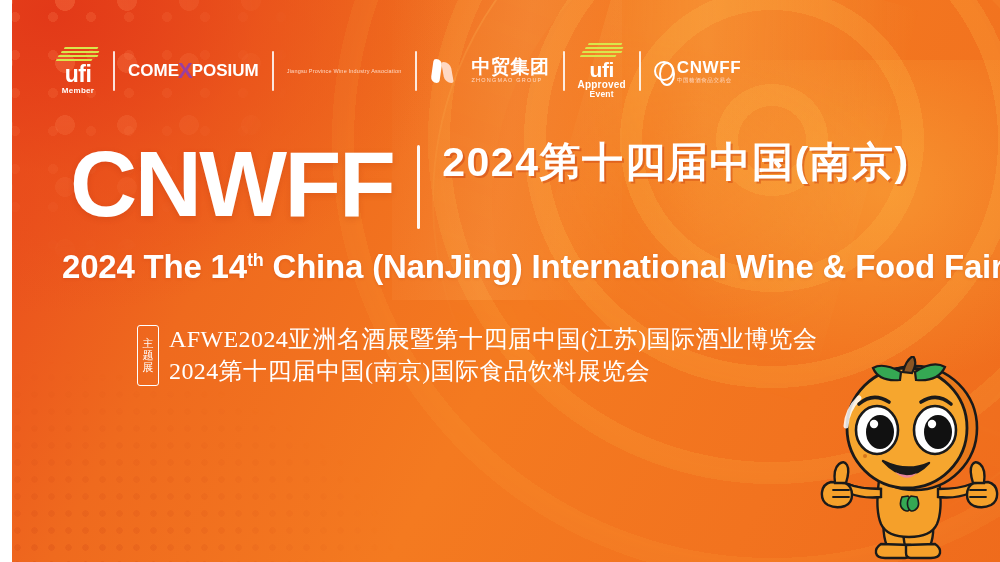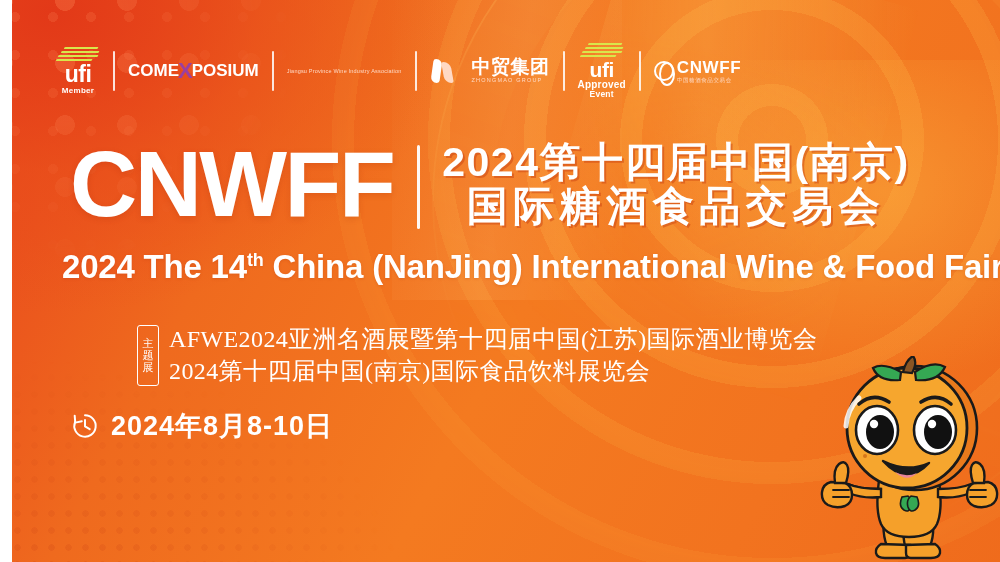--- a/index.html
+++ b/index.html
@@ -290,48 +290,39 @@
       </div>
     </div>
 
   </div>
 
   <div id="hero">
     <div id="cnwff-word">CNWFF</div>
     <div id="hero-divider"></div>
     <div id="hero-cn">
       <div class="hero-cn-line l1">2024第十四届中国(南京)</div>
-      <div class="hero-cn-line l2">国际糖酒食品交易会</div>
     </div>
   </div>
 
   <div id="subtitle-en"><span>2024 The 14</span><sup>th</sup><span> China (NanJing) International Wine &amp; Food Fair</span></div>
 
   <div id="theme-block">
     <div id="theme-badge">
       <span>主</span>
       <span>题</span>
       <span>展</span>
     </div>
     <div id="theme-lines">
       <div class="theme-line">AFWE2024亚洲名酒展暨第十四届中国(江苏)国际酒业博览会</div>
       <div class="theme-line">2024第十四届中国(南京)国际食品饮料展览会</div>
     </div>
   </div>
 
   <div id="info-row">
 
-    <div class="info-item">
-      <svg class="icon-svg" width="30" height="30" viewBox="0 0 32 32">
-        <path d="M16 4.6a11.4 11.4 0 1 1-10.6 7.2" fill="none" stroke="#ffffff" stroke-width="2.1" stroke-linecap="round"></path>
-        <path d="M5.0 5.0 L5.6 12.4 L12.6 11.0" fill="none" stroke="#ffffff" stroke-width="2.1" stroke-linecap="round" stroke-linejoin="round"></path>
-        <path d="M16 9.6 V16.4 L21 19.4" fill="none" stroke="#ffffff" stroke-width="2.1" stroke-linecap="round" stroke-linejoin="round"></path>
-      </svg>
-      <span class="info-text">2024年8月8-10日</span>
-    </div>
 
 
   </div>
 
   <div id="mascot">
     <svg viewBox="0 0 205 206">
 
       <path d="M78 150 q-4 26 2 40 q3 9 13 9 q10 0 12 -9 q3 -13 1 -34 z" fill="#f5a02a" stroke="#1a1a1a" stroke-width="2.4"></path>
       <path d="M124 150 q5 26 -1 40 q-3 9 -13 9 q-10 0 -12 -9 q-3 -13 -1 -34 z" fill="#f5a02a" stroke="#1a1a1a" stroke-width="2.4"></path>
       <path d="M74 188 q-6 4 -5 9 q1 5 9 5 h20 q5 0 5 -5 v-8 z" fill="#f5a02a" stroke="#1a1a1a" stroke-width="2.4"></path>

